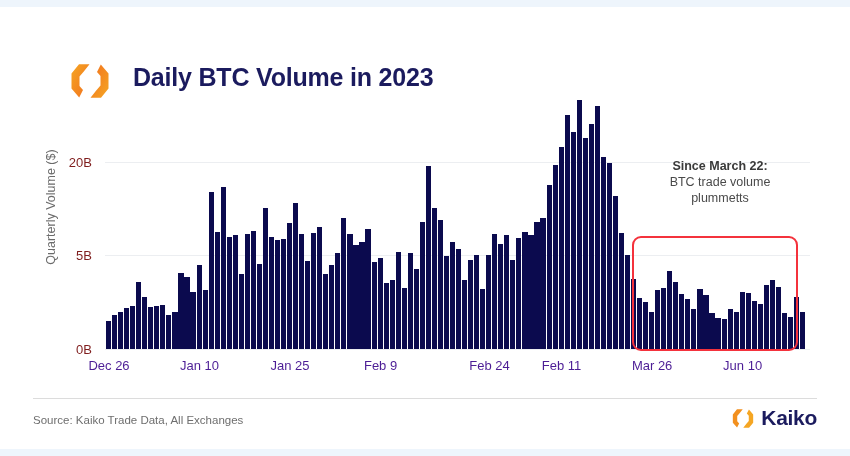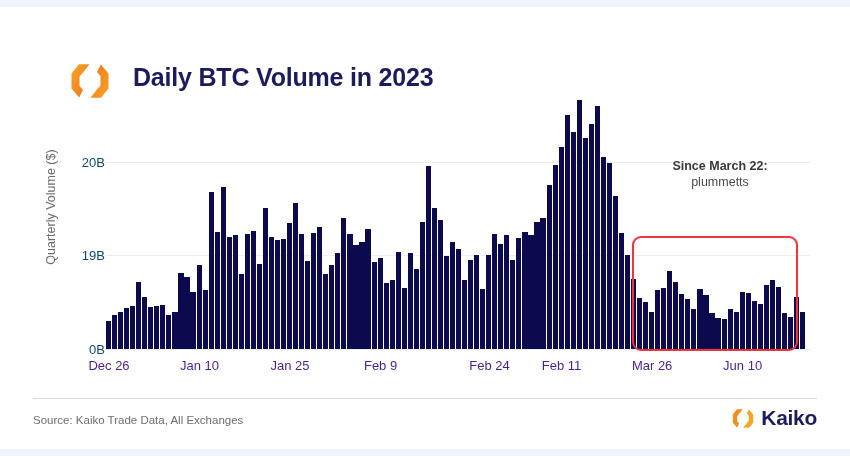--- a/index.html
+++ b/index.html
@@ -28,22 +28,22 @@
   
   .chart-wrap { position: absolute; left: 0; top: 0; width: 850px; height: 456px; }
 
   .y-axis-title {
     position: absolute; left: -44px; top: 200px;
     width: 190px; text-align: center;
     transform: rotate(-90deg);
     font-size: 12.5px; color: #6b6b6b; white-space: nowrap;
   }
 
-  .ytick { position: absolute; right: 0; width: 56px; text-align: right;
-           font-size: 13px; color: #0c4a6e; transform: translateY(-50%); }
+  .ytick { position: absolute; right: 13px; width: 56px; text-align: right;
+           font-size: 13px; color: #7f1d1d; transform: translateY(-50%); }
   .ytick-zone { position: absolute; left: 30px; top: 0; width: 75px; height: 456px; }
 
   .gridline { position: absolute; left: 105px; width: 705px; height: 1px; background: #eceef1; }
 
   .plot { position: absolute; left: 106px; top: 96px; width: 700px; height: 253px; }
   .bar { position: absolute; bottom: 0; background: #0b0a4e; }
 
   .xtick { position: absolute; top: 358px; font-size: 13px; color: #4c1d95;
            transform: translateX(-50%); white-space: nowrap; }
 
@@ -93,21 +93,21 @@
     </div>
     <div class="page-title">Daily BTC Volume in 2023</div>
   </div>
 
   <div class="chart-wrap">
 
     <div class="y-axis-title">Quarterly Volume ($)</div>
 
     <div class="ytick-zone" id="yticks">
         <div class="ytick" style="top: 349px;">0B</div>
-        <div class="ytick" style="top: 255.296px;">19B</div>
+        <div class="ytick" style="top: 255.296px;">5B</div>
         <div class="ytick" style="top: 161.593px;">20B</div>
       </div>
     <div id="gridlines">
         <div class="gridline" style="top: 349px;"></div>
         <div class="gridline" style="top: 255.296px;"></div>
         <div class="gridline" style="top: 161.593px;"></div>
       </div>
 
     <div class="plot" id="plot">
         <div class="bar" style="left: 0px; width: 5.13448px; height: 28.1111px; background: rgb(11, 10, 78);"></div>
@@ -236,20 +236,21 @@
         <div class="xtick" style="left: 471.086px; padding-left: 37px;">Feb 24</div>
         <div class="xtick" style="left: 561.603px;">Feb 11</div>
         <div class="xtick" style="left: 652.121px;">Mar 26</div>
         <div class="xtick" style="left: 742.638px;">Jun 10</div>
       </div>
 
     <div class="highlight-box"></div>
 
     <div class="annotation">
       <span class="ann-bold">Since March 22:</span>
+      <span class="ann-line">BTC trade volume</span>
       <span class="ann-line">plummetts</span>
     </div>
   </div>
 
   <div class="footer-rule"></div>
   <div class="source-note">Source: Kaiko Trade Data, All Exchanges</div>
   <div class="footer-logo">
     <span class="footer-logo-mark">
       <svg viewBox="0 0 40 38" width="22" height="21">
         <path d="M19.5 2.2 L9.0 2.2 L1.5 11.5 L1.5 26.5 L9.2 35.5 L13.0 28.0 L9.5 24.0 L9.5 14.5 L14.2 9.0 Z" fill="#f2901f"></path>

